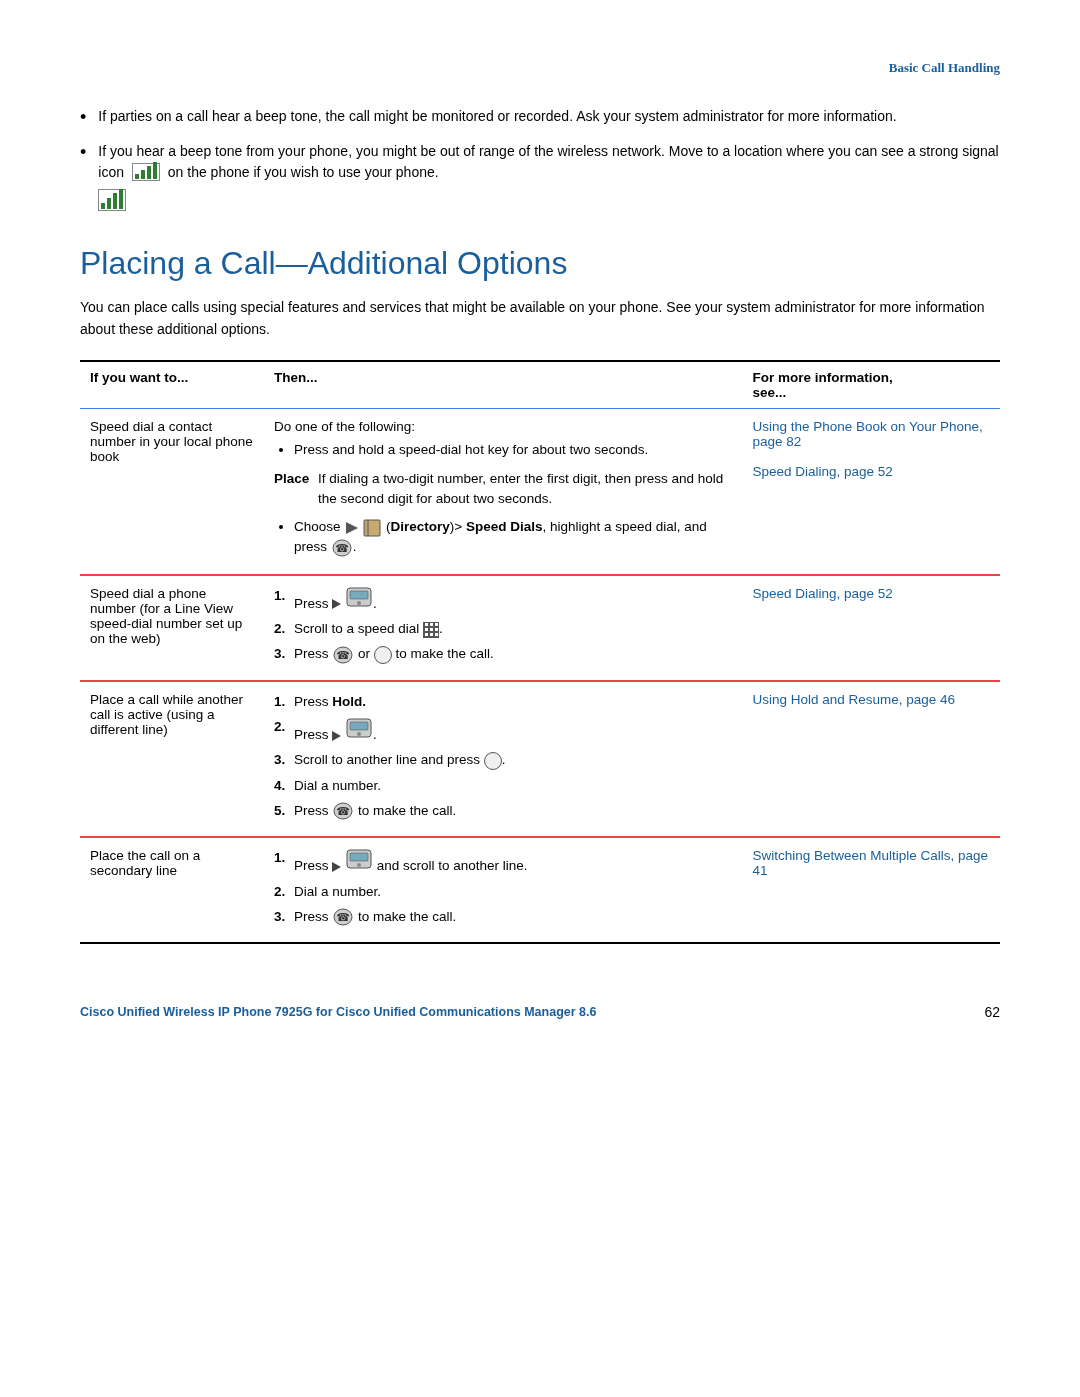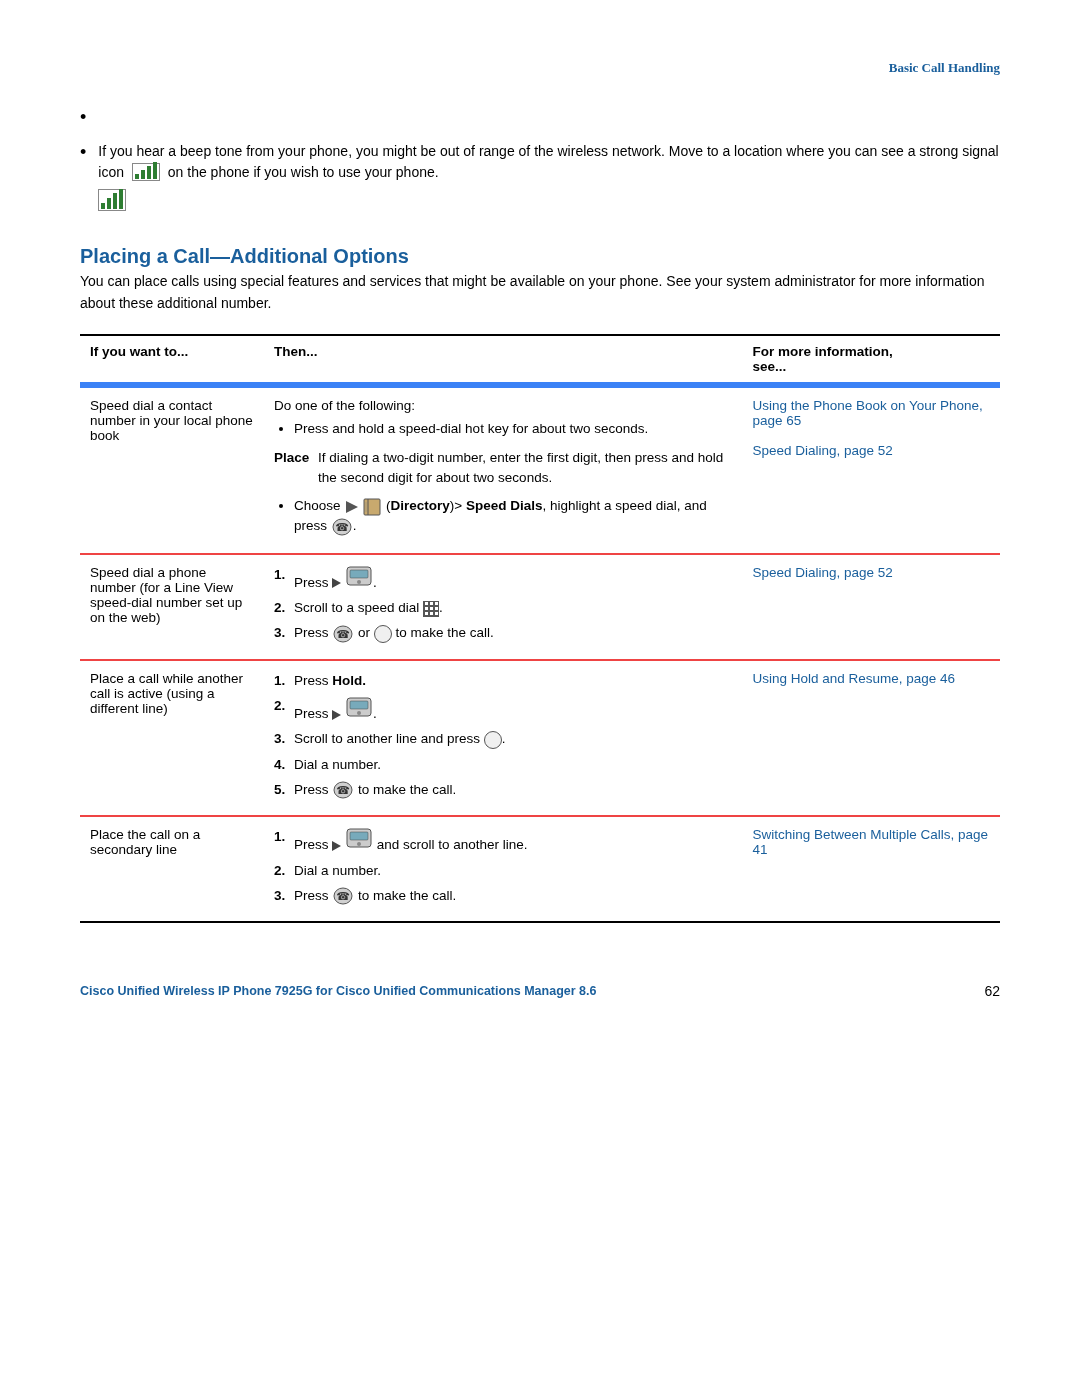--- a/index.html
+++ b/index.html
@@ -51,39 +51,39 @@
       height: 18px;
       border: 1px solid #888;
       padding: 1px 2px;
     }
     .signal-bars span {
       display: inline-block;
       background: #2e7d32;
       width: 4px;
     }
     .section-title {
-      font-size: 20px;
-      font-weight: bold;
+      font-size: 32px;
+      font-weight: normal;
       color: #1a5f9c;
-      margin-bottom: 2px;
+      margin-bottom: 14px;
       border-bottom: none;
     }
     .section-intro {
       font-size: 14px;
       line-height: 1.6;
       margin-bottom: 20px;
     }
     table {
       width: 100%;
       border-collapse: collapse;
       font-size: 13.5px;
     }
     thead tr {
       border-top: 2px solid #000;
-      border-bottom: 6px solid #3b82f6;
+      border-bottom: 1px solid #3b82f6;
     }
     thead th {
       padding: 8px 10px;
       text-align: left;
       font-weight: bold;
       vertical-align: top;
     }
     tbody td {
       padding: 10px 10px;
       vertical-align: top;
@@ -193,20 +193,21 @@
 </head>
 <body>
 
 <div>
   <div class="header-right">Basic Call Handling</div>
 </div>
 
 <div class="bullet-section">
   <div class="bullet-item">
     <span class="bullet-dot">•</span>
+    <span class="bullet-text">If parties on a call hear a beep tone, the call might be monitored or recorded. Ask your system administrator for more information.</span>
   </div>
   <div class="bullet-item">
     <span class="bullet-dot">•</span>
     <span class="bullet-text">
       <span>If you hear a beep tone from your phone, you might be out of range of the wireless network. Move to a location where you can see a strong signal icon</span>
       <span class="signal-icon">
         <span class="signal-bars">
           <span style="height:5px;"></span>
           <span style="height:9px;"></span>
           <span style="height:13px;"></span>
@@ -222,21 +223,21 @@
           <span style="height:16px; width:4px; background:#2e7d32; display:inline-block;"></span>
           <span style="height:20px; width:4px; background:#2e7d32; display:inline-block;"></span>
         </span>
       </span>
     </span>
   </div>
 </div>
 
 <h1 class="section-title">Placing a Call—Additional Options</h1>
 
-<p class="section-intro">You can place calls using special features and services that might be available on your phone. See your system administrator for more information about these additional number.</p>
+<p class="section-intro">You can place calls using special features and services that might be available on your phone. See your system administrator for more information about these additional options.</p>
 
 <table>
   <thead>
     <tr>
       <th class="col1">If you want to...</th>
       <th class="col2">Then...</th>
       <th class="col3">
         <span>For more information,<br>see...</span>
       </th>
     </tr>
@@ -273,21 +274,21 @@
               (<span class="bold">Directory</span>)&gt; <span class="bold">Speed Dials</span>, highlight a speed dial, and press
               <svg class="phone-handset-svg" width="22" height="20" viewBox="0 0 22 20">
                 <ellipse cx="11" cy="10" rx="9" ry="8" fill="#d0d0d0" stroke="#555" stroke-width="1"></ellipse>
                 <text x="11" y="14" text-anchor="middle" font-size="11" fill="#333">☎</text>
               </svg>.
             </li>
           </ul>
         </div>
       </td>
       <td class="col3">
-        <a class="link-blue" href="#">Using the Phone Book on Your Phone, page 65</a><br><br>
+        <a class="link-blue" href="#">Using the Phone Book on Your Phone, page 82</a><br><br>
         <a class="link-blue" href="#">Speed Dialing, page 52</a>
       </td>
     </tr>
 
     <tr>
       <td class="col1">
         <span>Speed dial a phone number (for a Line View speed-dial number set up on the web)</span>
       </td>
       <td class="col2">
         <ol class="ordered-list">

